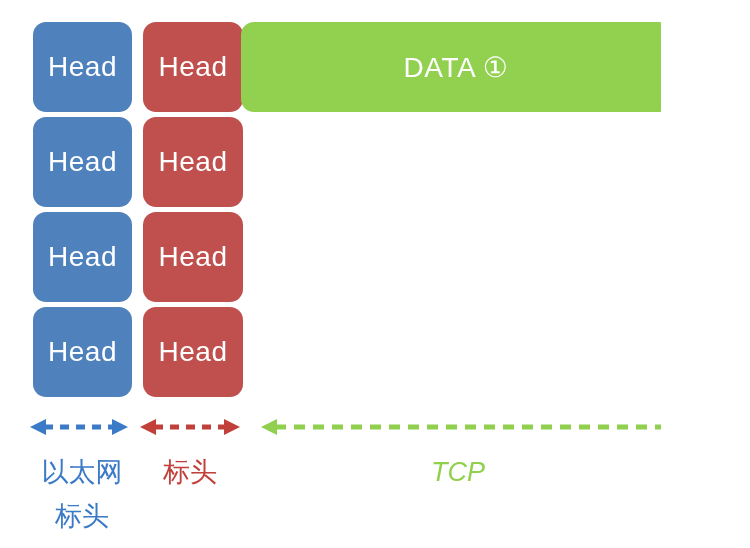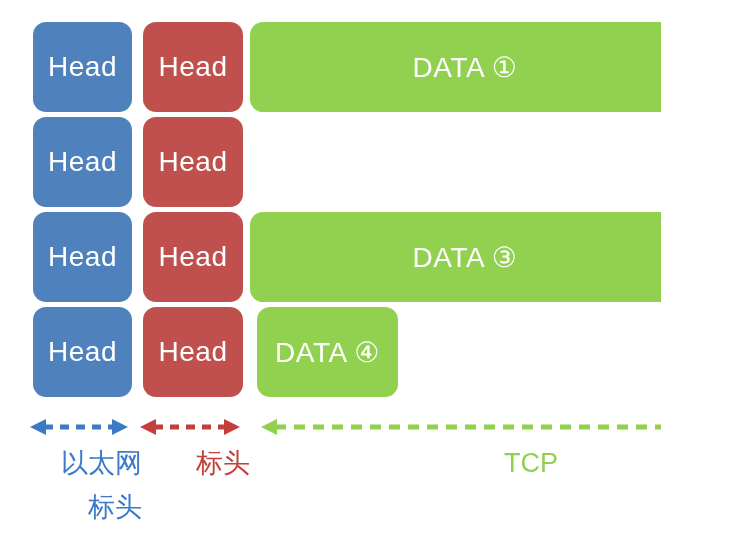--- a/index.html
+++ b/index.html
@@ -17,68 +17,66 @@
     border-radius: 13px;
     display: flex;
     align-items: center;
     justify-content: center;
     color: #ffffff;
     font-size: 28px;
     letter-spacing: 0.5px;
   }
   .c-eth  { left: 33px;  width: 99px;  background: var(--ethernet-blue, #4f81bd); }
   .c-ip   { left: 143px; width: 100px; background: var(--ip-red, #c0504d); }
-  .c-data { left: 250px; width: 430px; background: var(--tcp-green, #92d050); }
+  .c-data { left: 241px; width: 430px; background: var(--tcp-green, #92d050); }
   .c-data-small { left: 257px; width: 141px; background: var(--tcp-green, #92d050); }
   .r0 { top: 22px; }
   .r1 { top: 117px; }
   .r2 { top: 212px; }
   .r3 { top: 307px; }
 
   .arrow {
     position: absolute;
     top: 416px;
     height: 22px;
   }
   .arrow.eth { left: 30px;  color: var(--ethernet-accent, #3a7ac6); }
   .arrow.ip  { left: 140px; color: var(--ip-accent, #c2403a); }
   .arrow.tcp { left: 261px; color: var(--tcp-accent, #90d04e); }
   .arrow svg { display: block; }
 
   .legend {
     position: absolute;
-    top: 441px;
-    text-align: right;
+    top: 450px;
+    text-align: center;
     font-size: 27px;
     line-height: 44px;
     white-space: nowrap;
   }
   .legend.eth { left: 22px;  width: 120px; color: var(--ethernet-accent, #3a7ac6); }
   .legend.ip  { left: 130px; width: 120px; color: var(--ip-accent, #c2403a); }
-  .legend.tcp { left: 358px; width: 200px; color: var(--tcp-accent, #90d04e); }
+  .legend.tcp { left: 358px; width: 200px; color: var(--tcp-accent, #90d04e); font-style: italic; }
 </style>
 </head>
 <body>
 
 <div class="stage">
 
   <div class="block c-eth r0">Head</div>
   <div class="block c-ip r0">Head</div>
   <div class="block c-data r0">DATA ①</div>
 
   <div class="block c-eth r1">Head</div>
   <div class="block c-ip r1">Head</div>
 
   <div class="block c-eth r2">Head</div>
   <div class="block c-ip r2">Head</div>
-  <div class="block c-data r2">DATA ③</div>
 
   <div class="block c-eth r3">Head</div>
   <div class="block c-ip r3">Head</div>
-  <div class="block c-data-small r3">DATA ④</div>
 
   <div class="arrow eth">
     <svg width="98" height="22" viewBox="0 0 98 22">
       <line x1="14" y1="11" x2="84" y2="11" stroke="currentColor" stroke-width="5" stroke-dasharray="9 7"></line>
       <polygon points="0,11 16,3 16,19" fill="currentColor"></polygon>
       <polygon points="98,11 82,3 82,19" fill="currentColor"></polygon>
     </svg>
   </div>
   <div class="arrow ip">
     <svg width="100" height="22" viewBox="0 0 100 22">

